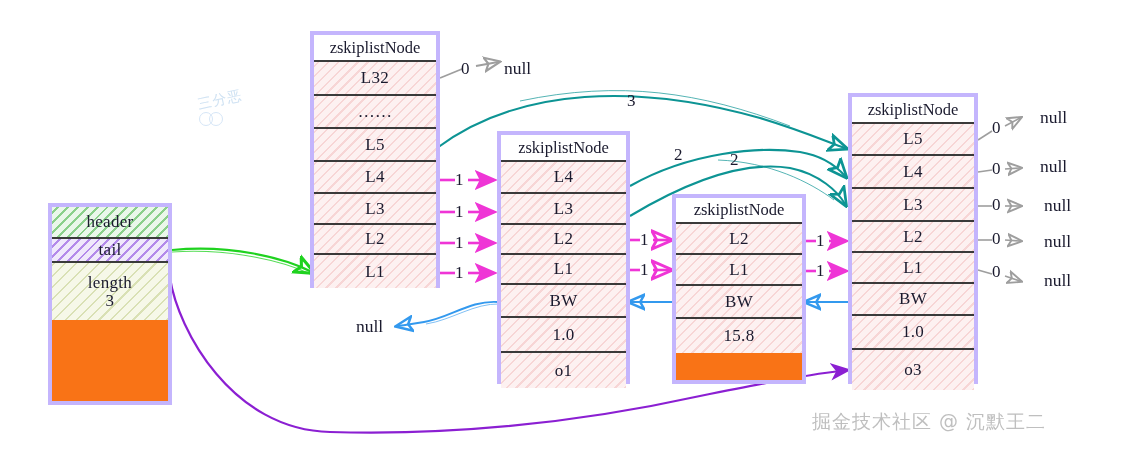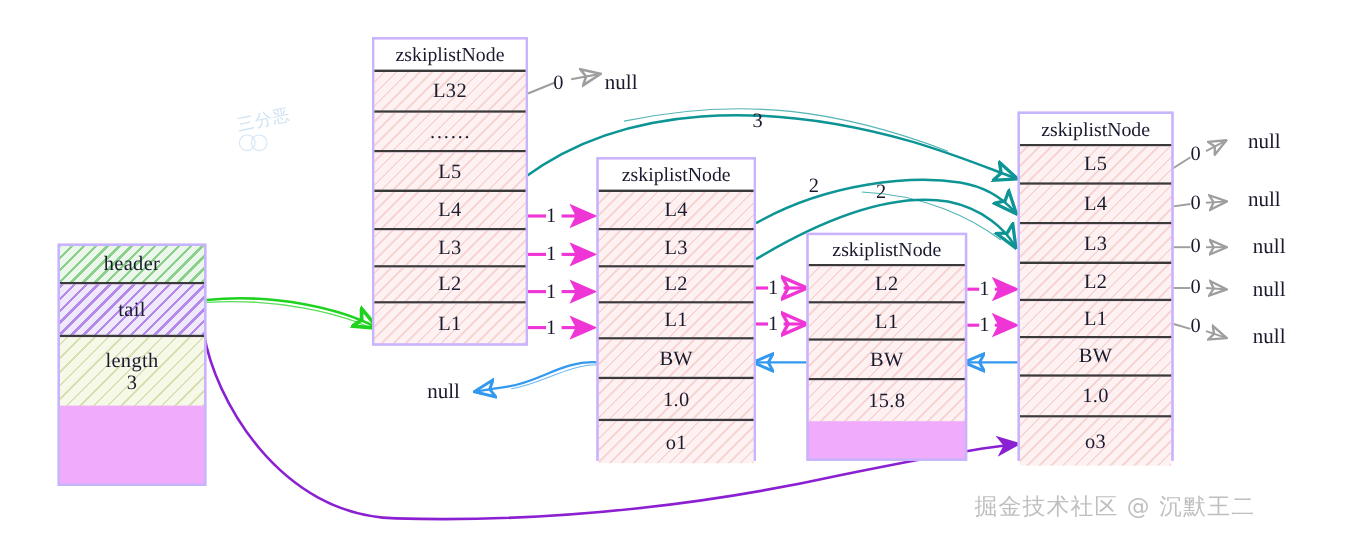--- a/index.html
+++ b/index.html
@@ -5,21 +5,21 @@
   html,body{margin:0;padding:0;}
   body{
     width:1122px;height:457px;background:#ffffff;
     font-family:"Liberation Serif", serif;
     position:relative;overflow:hidden;
   }
   #stage{position:absolute;left:0;top:0;width:1122px;height:457px;}
   svg#wires{position:absolute;left:0;top:0;width:1122px;height:457px;pointer-events:none;}
 
   
-  .node{position:absolute;border:2px solid #c4b5fd;box-sizing:border-box;background:#f0abfc;}
+  .node{position:absolute;border:4px solid #c4b5fd;box-sizing:border-box;background:#f97316;}
   .cell{
     position:relative;box-sizing:border-box;
     border-bottom:2px solid #3a3a3a;
     display:flex;align-items:center;justify-content:center;
     font-size:17px;color:#1a1a2e;letter-spacing:.3px;
     background:repeating-linear-gradient(-45deg, rgba(234,150,150,.30) 0 1.5px, rgba(255,255,255,0) 1.5px 7px), #fdf1f1;
   }
   .cell:last-child{border-bottom:none;}
   .cell.title{background:#ffffff;font-size:16.5px;letter-spacing:0;}
   .cell.green{background:repeating-linear-gradient(-45deg, rgba(60,175,60,.55) 0 2px, rgba(255,255,255,0) 2px 7px), #eaf7ea;}
@@ -153,21 +153,21 @@
       <path d="M978,240 L992,240" stroke="#9e9e9e" stroke-width="1.6" fill="none"></path>
       <path d="M1005,240 L1020,241" stroke="#9e9e9e" stroke-width="1.6" fill="none" marker-end="url(#ah-gray)"></path>
 
       <path d="M978,270 L992,274" stroke="#9e9e9e" stroke-width="1.6" fill="none"></path>
       <path d="M1005,276 L1020,281" stroke="#9e9e9e" stroke-width="1.6" fill="none" marker-end="url(#ah-gray)"></path>
     </g>
   </svg>
 
   <div class="node" style="left:48px;top:203px;width:124px;height:202px;">
     <div class="cell green" style="height:32px;">header</div>
-    <div class="cell purple" style="height:44px;">tail</div>
+    <div class="cell purple" style="height:24px;">tail</div>
     <div class="cell olive two-line" style="height:57px;">
       <span>length</span>
       <span>3</span>
     </div>
   </div>
 
   <div class="node" style="left:310px;top:31px;width:130px;height:257px;">
     <div class="cell title" style="height:27px;">zskiplistNode</div>
     <div class="cell" style="height:34px;">L32</div>
     <div class="cell" style="height:33px;">……</div>

